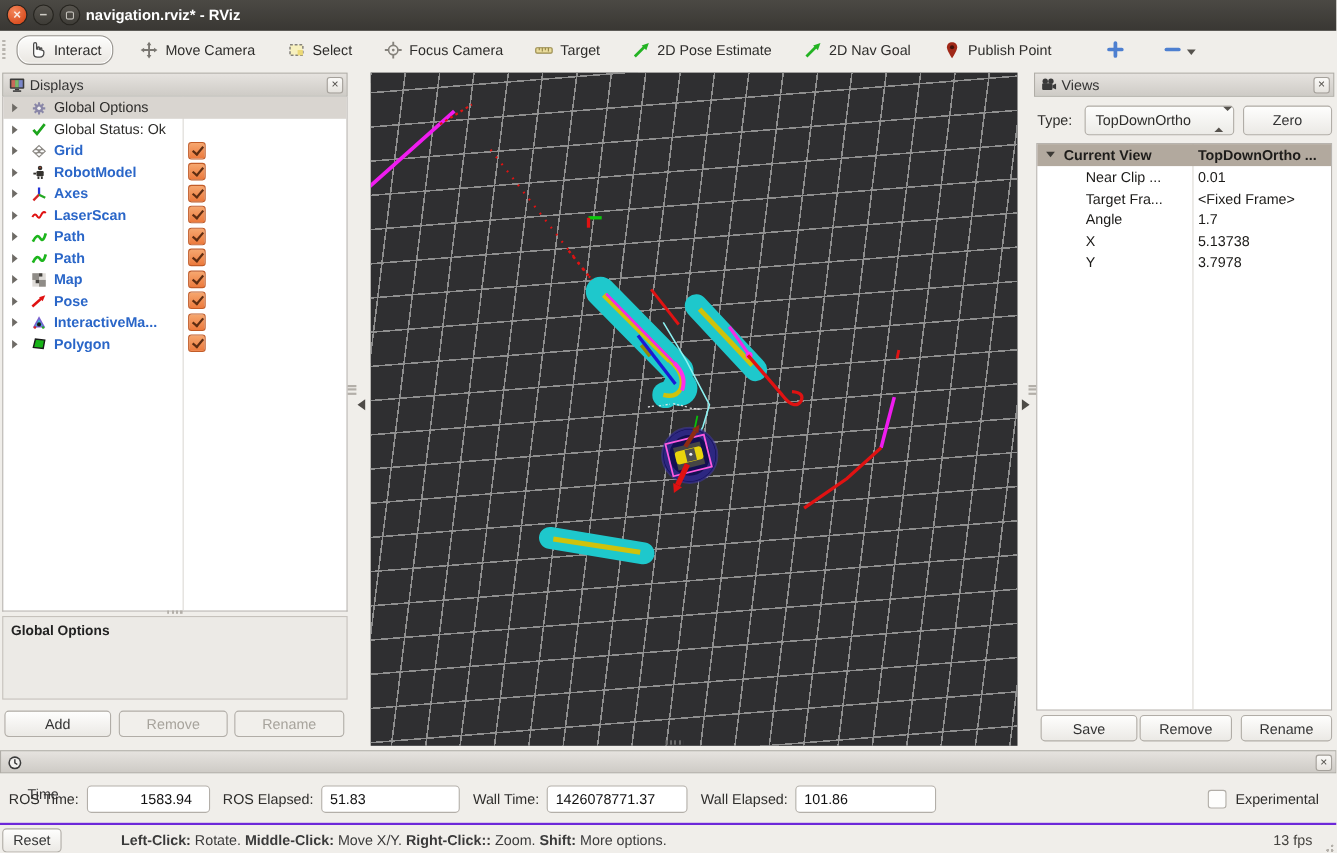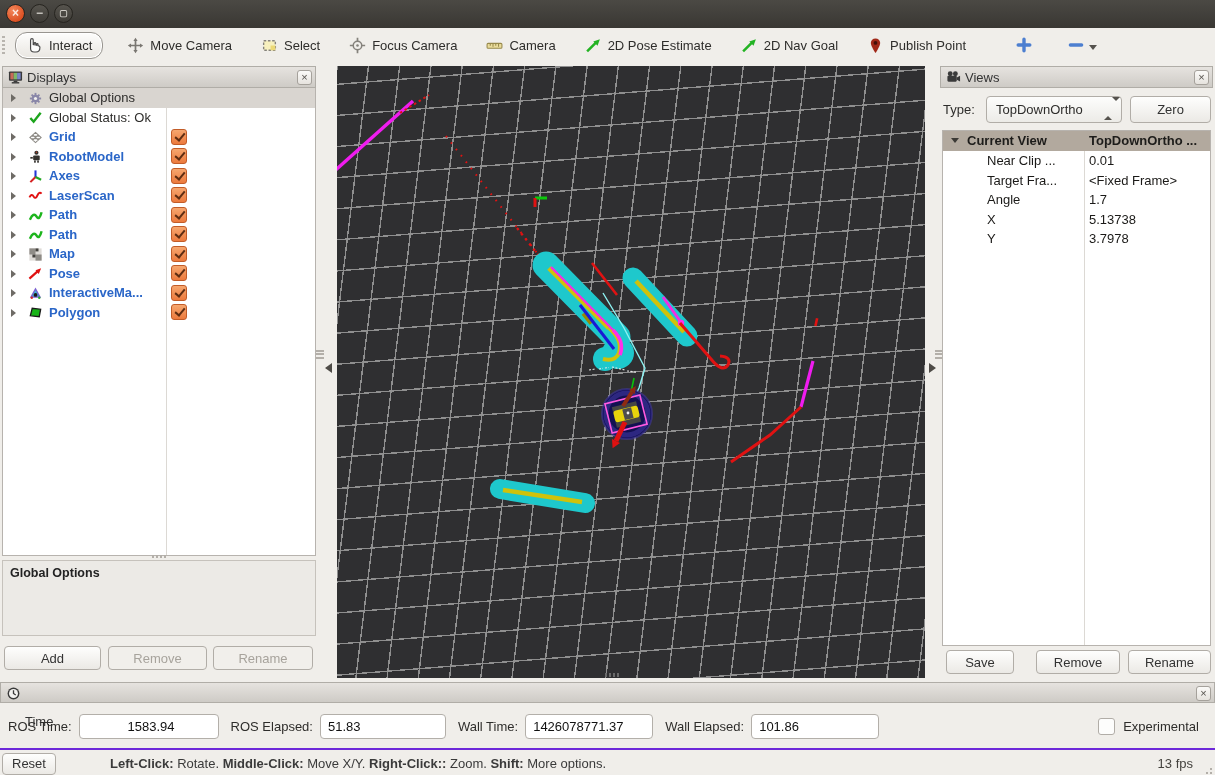--- a/index.html
+++ b/index.html
@@ -129,20 +129,21 @@
       radial-gradient(circle at 8px 4px,#b3afa9 1.2px,transparent 1.4px),
       radial-gradient(circle at 4px 8px,#b3afa9 1.2px,transparent 1.4px);}
 </style>
 </head>
 <body>
 
 <div class="abs titlebar">
   <div class="winbtn close">×</div>
   <div class="winbtn minb">−</div>
   <div class="winbtn maxb">▢</div>
+  <div class="wtitle">navigation.rviz* - RViz</div>
 </div>
 
 <div class="abs toolbar">
   <div class="tb-handle"></div>
 
   <div class="tool active">
     <svg viewBox="0 0 16 16">
         <path d="M5.6 1.6c.8 0 1.2.6 1.2 1.3V7l.9.2V6c0-.9 1.5-.9 1.5 0v1.5l.8.2v-.9c0-.8 1.3-.8 1.3 0v1.3l.7.2c.8.2 1.1.7 1.1 1.5 0 2.6-1.3 4.3-3.7 4.3H7.6c-2.2 0-3.3-1.2-3.3-3.3V3c0-.9.5-1.4 1.3-1.4z" fill="#fdfdfc" stroke="#4a4a4a" stroke-width="1.1"></path>
       </svg>
     <span>Interact</span>
@@ -171,21 +172,21 @@
         <circle cx="8" cy="8" r="1.2" fill="#85827c"></circle>
       </svg>
     <span>Focus Camera</span>
   </div>
 
   <div class="tool">
     <svg viewBox="0 0 16 16">
         <rect x="1" y="6" width="14" height="4.6" rx="1" fill="#eadc9c" stroke="#97894b" stroke-width="1"></rect>
         <path d="M4 6v2.2M6.6 6v3.2M9.2 6v2.2M11.8 6v3.2" stroke="#97894b" stroke-width="1"></path>
       </svg>
-    <span>Camera</span>
+    <span>Target</span>
   </div>
 
   <div class="tool">
     <svg viewBox="0 0 16 16">
         <line x1="2" y1="13.5" x2="10.5" y2="5" stroke="#23b323" stroke-width="2.4"></line>
         <path d="M14 2 7.8 4.2 11.8 8.2z" fill="#23b323"></path>
       </svg>
     <span>2D Pose Estimate</span>
   </div>
 
@@ -495,38 +496,38 @@
     <div class="vrow">
       <span class="vname ind">X</span>
       <span class="vval">5.13738</span>
     </div>
     <div class="vrow">
       <span class="vname ind">Y</span>
       <span class="vval">3.7978</span>
     </div>
   </div>
 
-  <div class="btn" style="left:6px;top:584px;width:68px;">Save</div>
+  <div class="btn" style="left:6px;top:584px;width:88px;">Save</div>
   <div class="btn" style="left:96px;top:584px;width:84px;">Remove</div>
   <div class="btn" style="left:188px;top:584px;width:83px;">Rename</div>
 </div>
 
 <div class="abs tpanel">
   <div class="phead" style="height:21px;">
     <svg class="picon" style="top:2.5px;" viewBox="0 0 16 16">
       <circle cx="8" cy="8" r="6.3" fill="#3a3a3a"></circle>
         <circle cx="8" cy="8" r="4.8" fill="#f2f1ef"></circle>
       <path d="M8 4.5V8l2.4 1.6" stroke="#3a3a3a" stroke-width="1.4" fill="none"></path>
     </svg>
     <span class="ptitle" style="line-height:20px;margin-top:29px;">Time</span>
     <span class="xbtn" style="top:2.5px;">×</span>
   </div>
   <div class="trow">
     <label>ROS Time:</label>
-    <input class="tin" style="width: 140px; padding-left: 48px;" value="1583.94">
+    <input class="tin" style="width: 112px; padding-left: 48px;" value="1583.94">
     <label>ROS Elapsed:</label>
     <input class="tin" style="width: 126px;" value="51.83">
     <label>Wall Time:</label>
     <input class="tin" style="width: 128px;" value="1426078771.37">
     <label>Wall Elapsed:</label>
     <input class="tin" style="width: 128px;" value="101.86">
     <span style="flex:1;"></span>
     <span class="cb-empty"></span>
     <span style="margin:0 16px 0 8px;">Experimental</span>
   </div>

